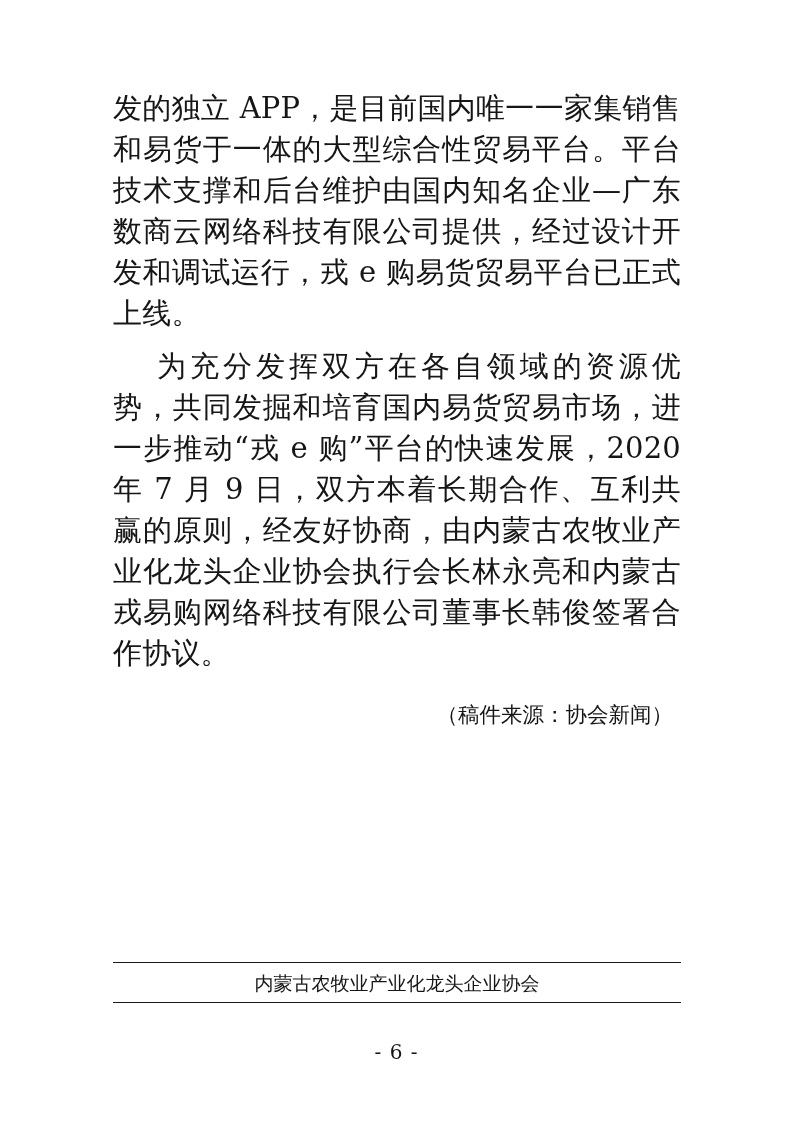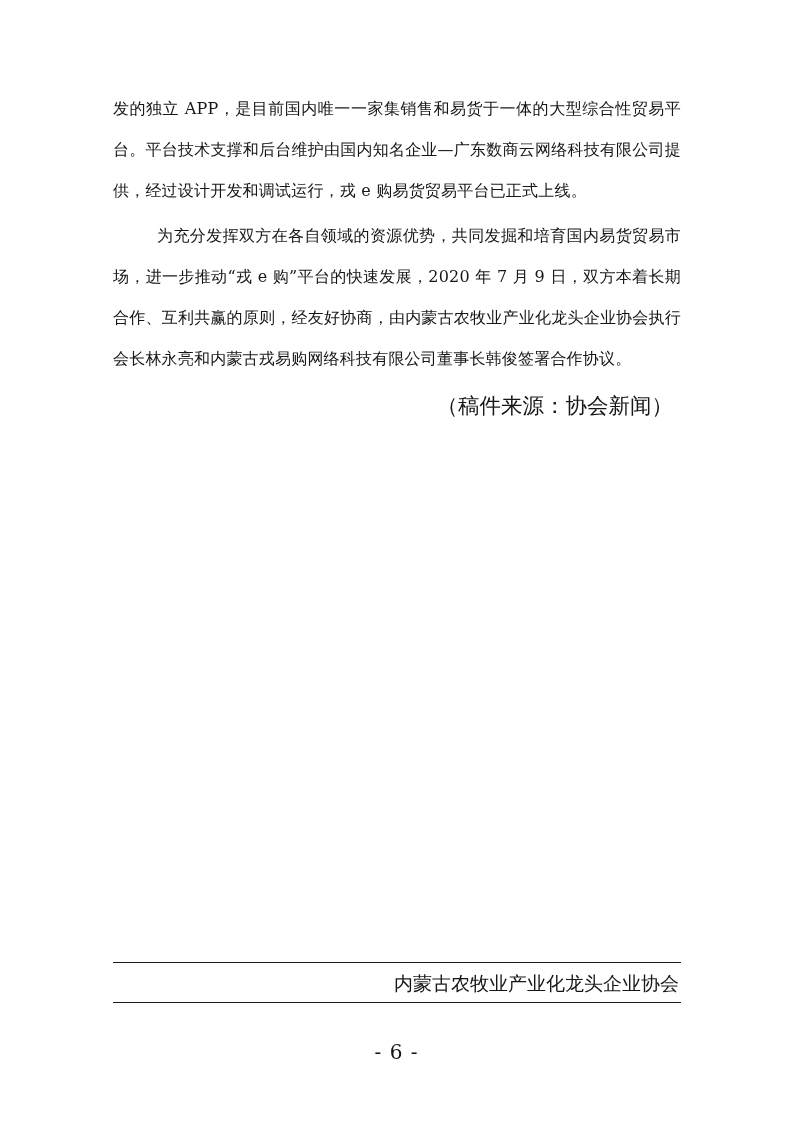--- a/index.html
+++ b/index.html
@@ -17,55 +17,55 @@
     font-family: "DejaVu Serif", "Liberation Serif", serif;
     color: #1a1a1a;
   }
   .body-area {
     position: absolute;
     left: 113px;
     top: 88px;
     width: 568px;
   }
   .para {
-    font-size: 16px;
+    font-size: 29px;
     line-height: 41px;
     text-align: justify;
     text-justify: inter-ideograph;
     letter-spacing: 0.2px;
     margin: 0;
     color: #161616;
   }
   .para + .para {
-    margin-top: 4px;
+    margin-top: 12px;
   }
   .indent {
     text-indent: 44px;
   }
   .sign-line {
     font-size: 21.5px;
     line-height: 41px;
     text-align: right;
-    margin-top: 6px;
+    margin-top: 20px;
     padding-right: 8px;
     color: #161616;
   }
   .footer {
     position: absolute;
     left: 113px;
     top: 962px;
     width: 568px;
   }
   .footer-rule-top {
     border-top: 1.4px solid #1a1a1a;
     width: 100%;
   }
   .footer-row {
     display: flex;
-    justify-content: flex-end;
+    justify-content: center;
     align-items: baseline;
     font-size: 19px;
     line-height: 34px;
     padding: 3px 2px 2px 2px;
     color: #161616;
   }
   .footer-rule-bottom {
     border-top: 1.1px solid #1a1a1a;
     width: 100%;
   }

